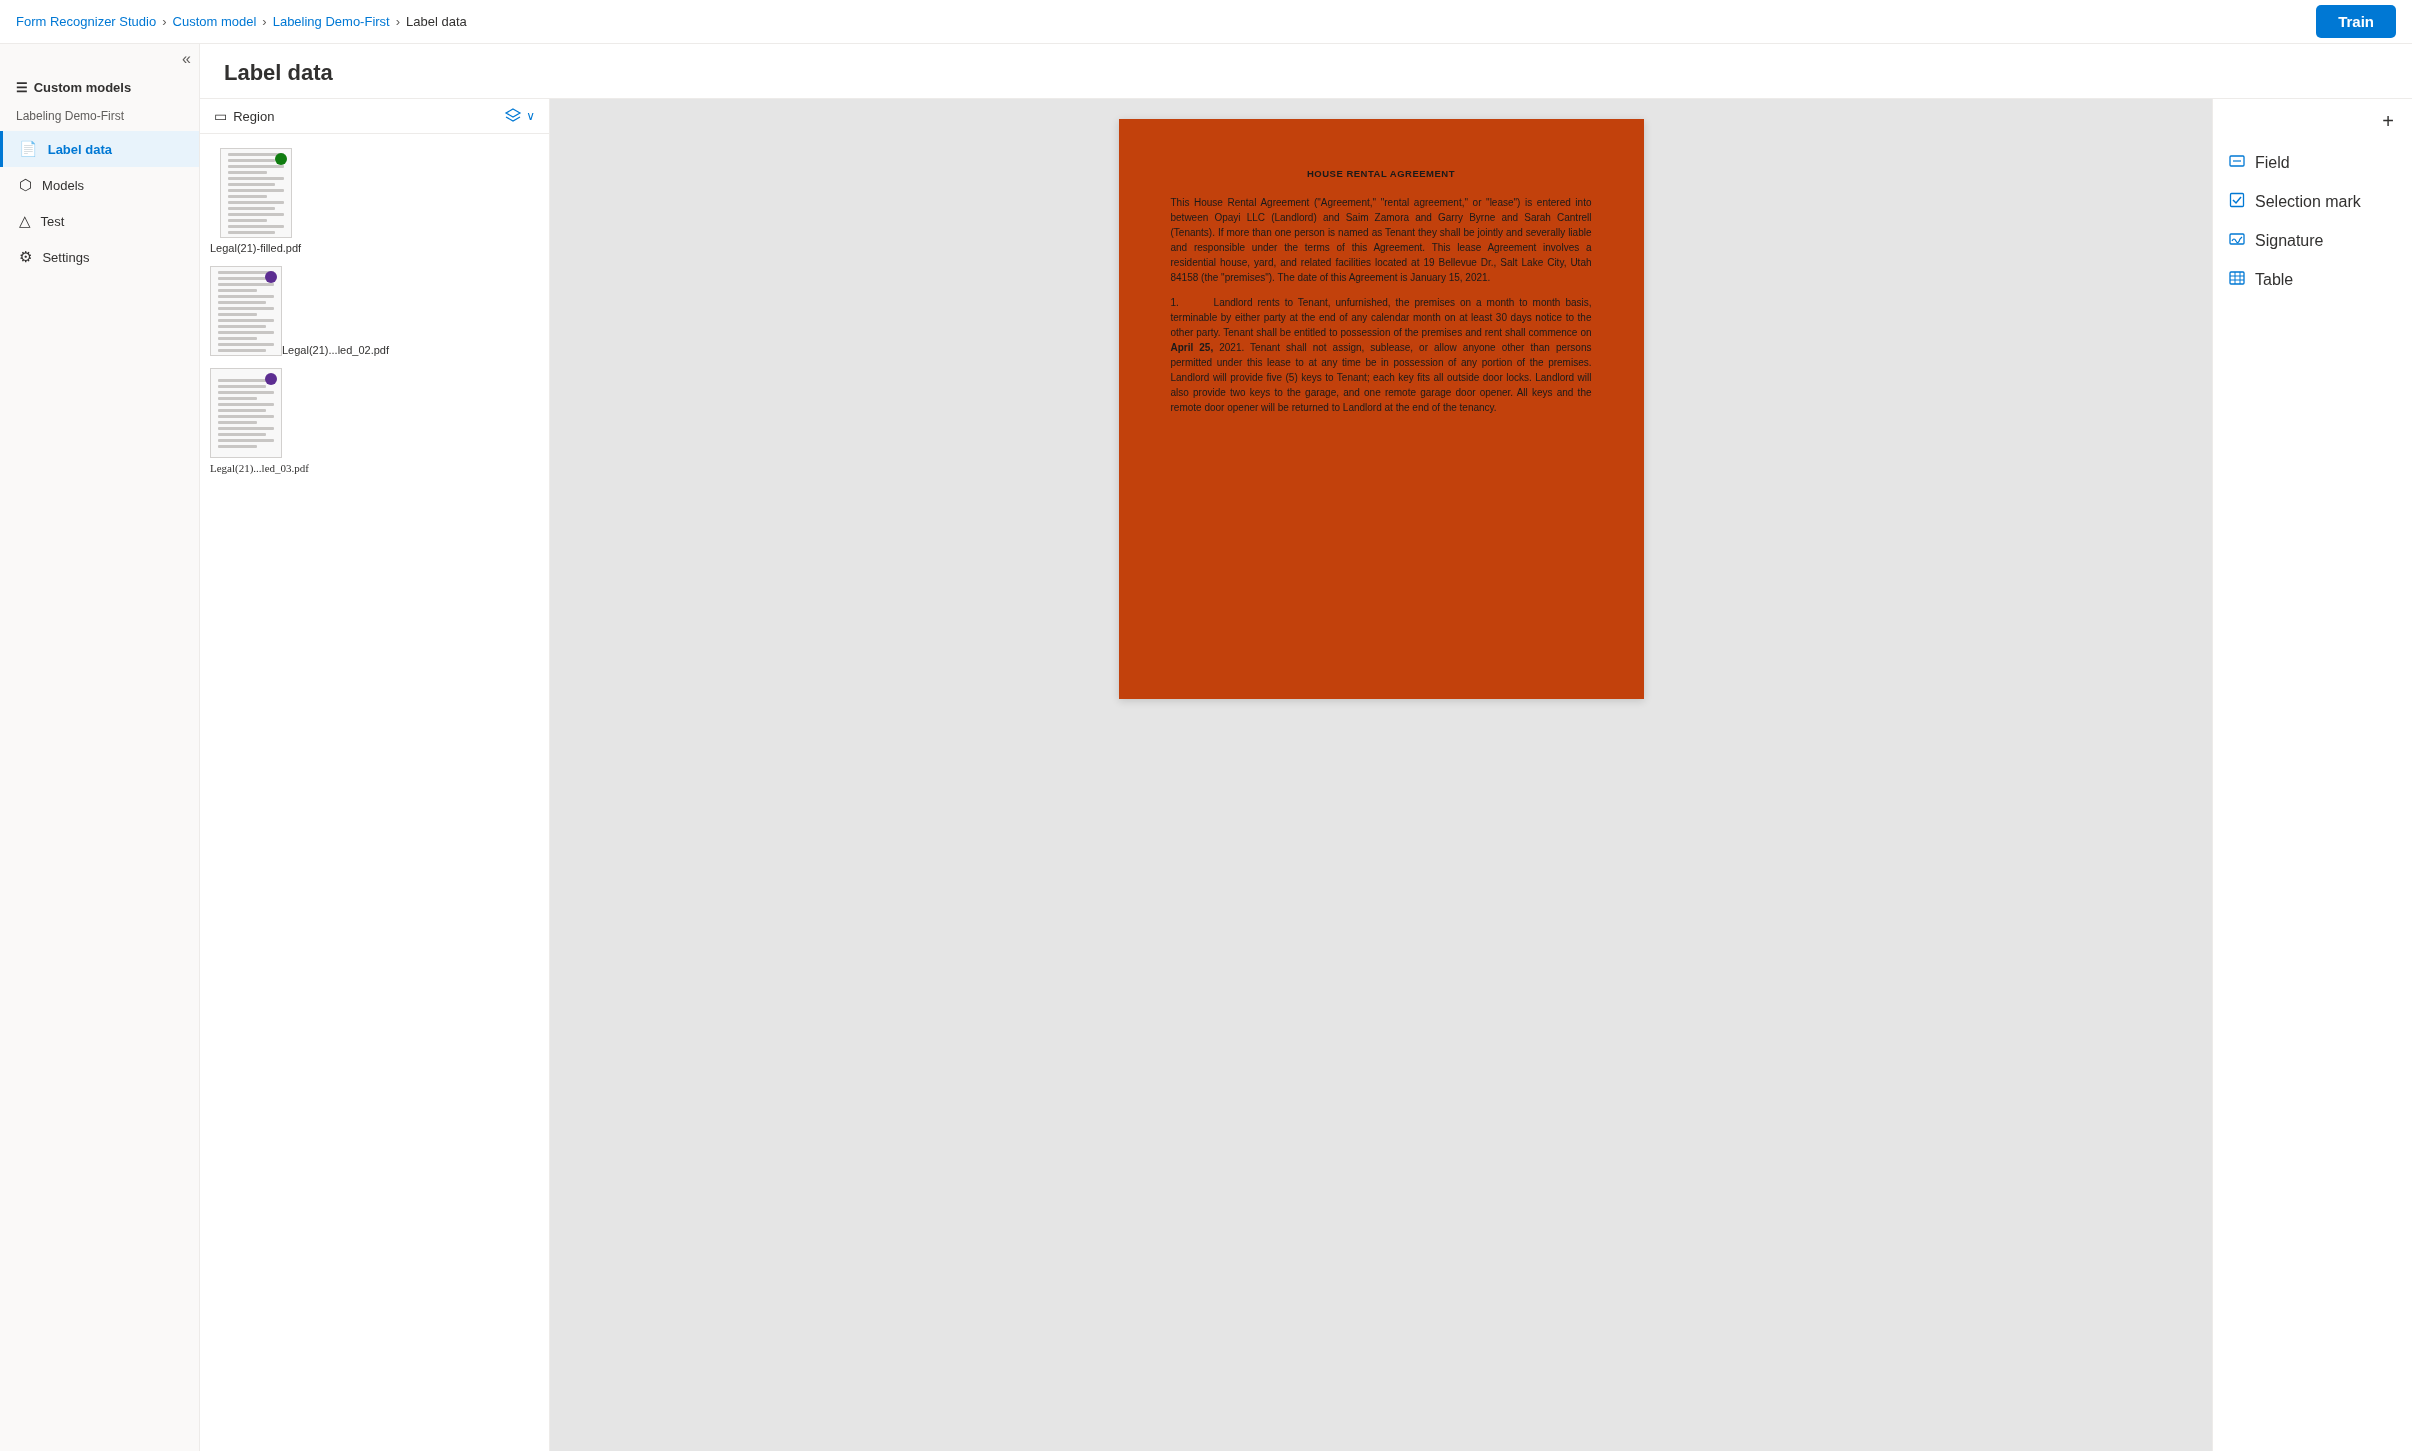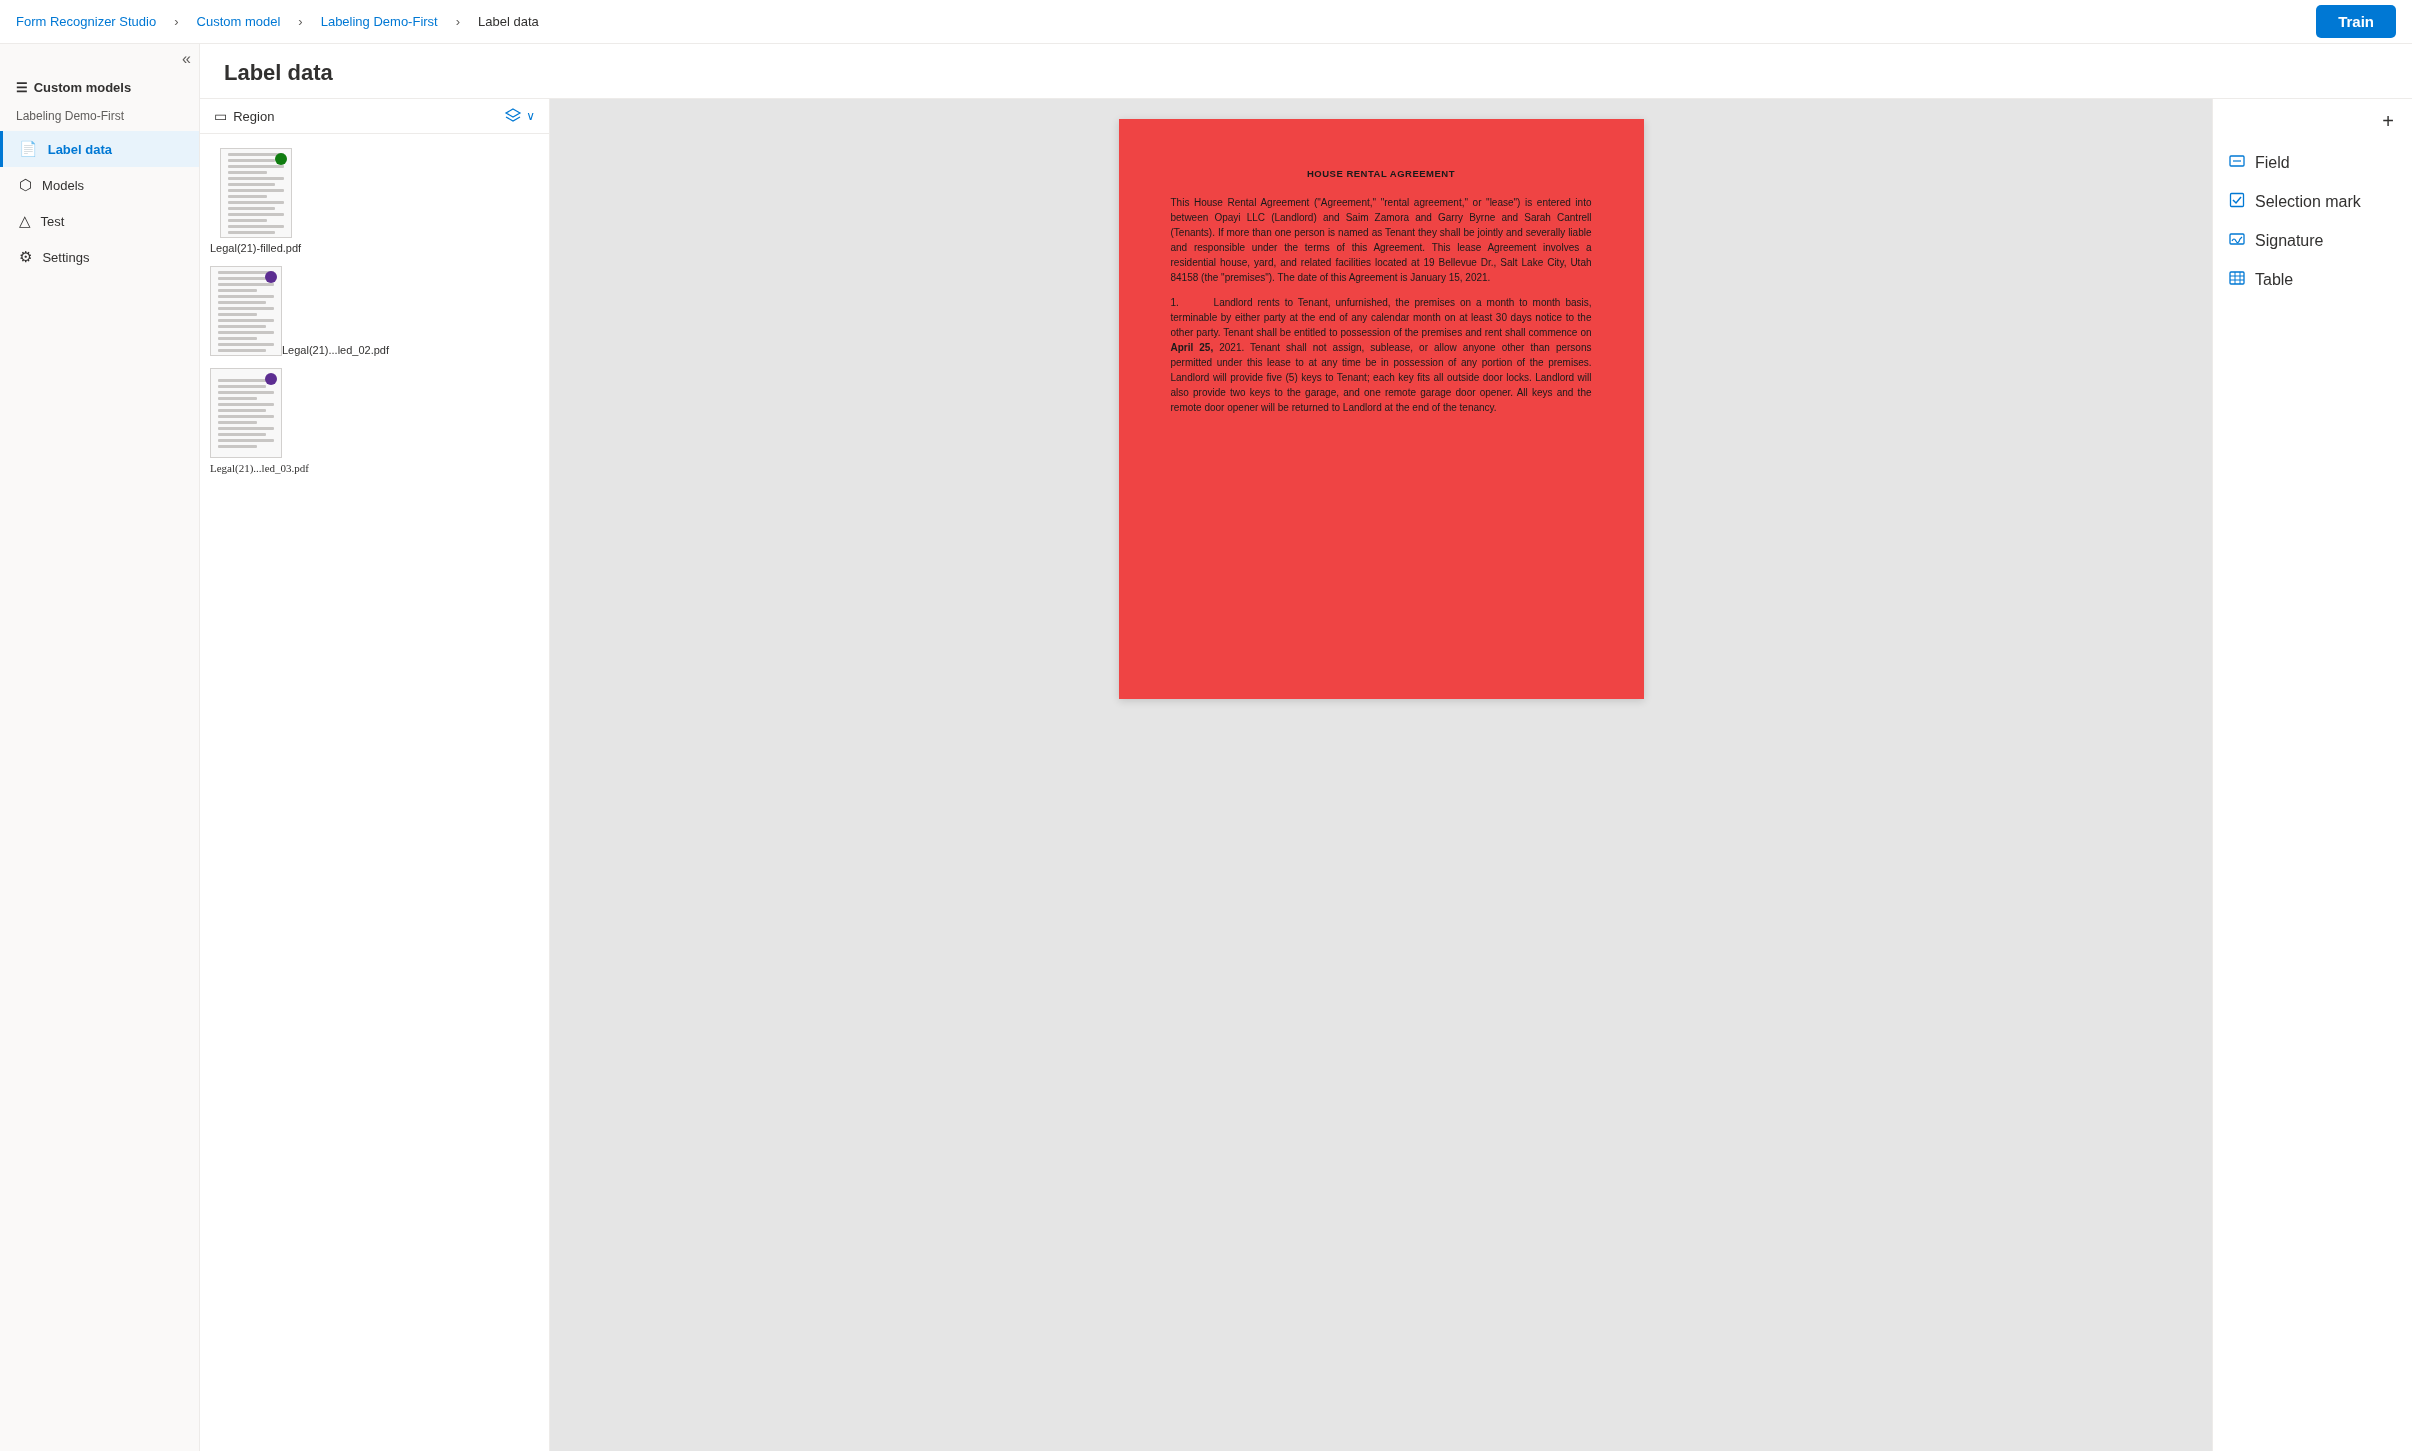--- a/index.html
+++ b/index.html
@@ -11,21 +11,21 @@
       background: #fff;
       border-bottom: 1px solid #edebe9;
       display: flex;
       align-items: center;
       padding: 0 16px;
       justify-content: space-between;
     }
     .breadcrumb {
       display: flex;
       align-items: center;
-      gap: 18px;
+      gap: 6px;
       font-size: 13px;
       color: #0078d4;
     }
     .breadcrumb span.sep { color: #605e5c; }
     .breadcrumb span.current { color: #323130; }
     .train-btn {
       background: #0078d4;
       color: #fff;
       border: none;
       border-radius: 5px;
@@ -192,21 +192,21 @@
     .doc-viewer {
       flex: 1;
       background: #e5e5e5;
       display: flex;
       align-items: flex-start;
       justify-content: center;
       padding: 20px;
       overflow: auto;
     }
     .doc-page {
-      background: #ef4444;
+      background: #c2410c;
       width: 525px;
       min-height: 580px;
       box-shadow: 0 2px 8px rgba(0,0,0,0.15);
       padding: 48px 52px 28px 52px;
       font-size: 8px;
       line-height: 1.5;
       color: #1a1a1a;
     }
     .doc-title {
       text-align: center;

